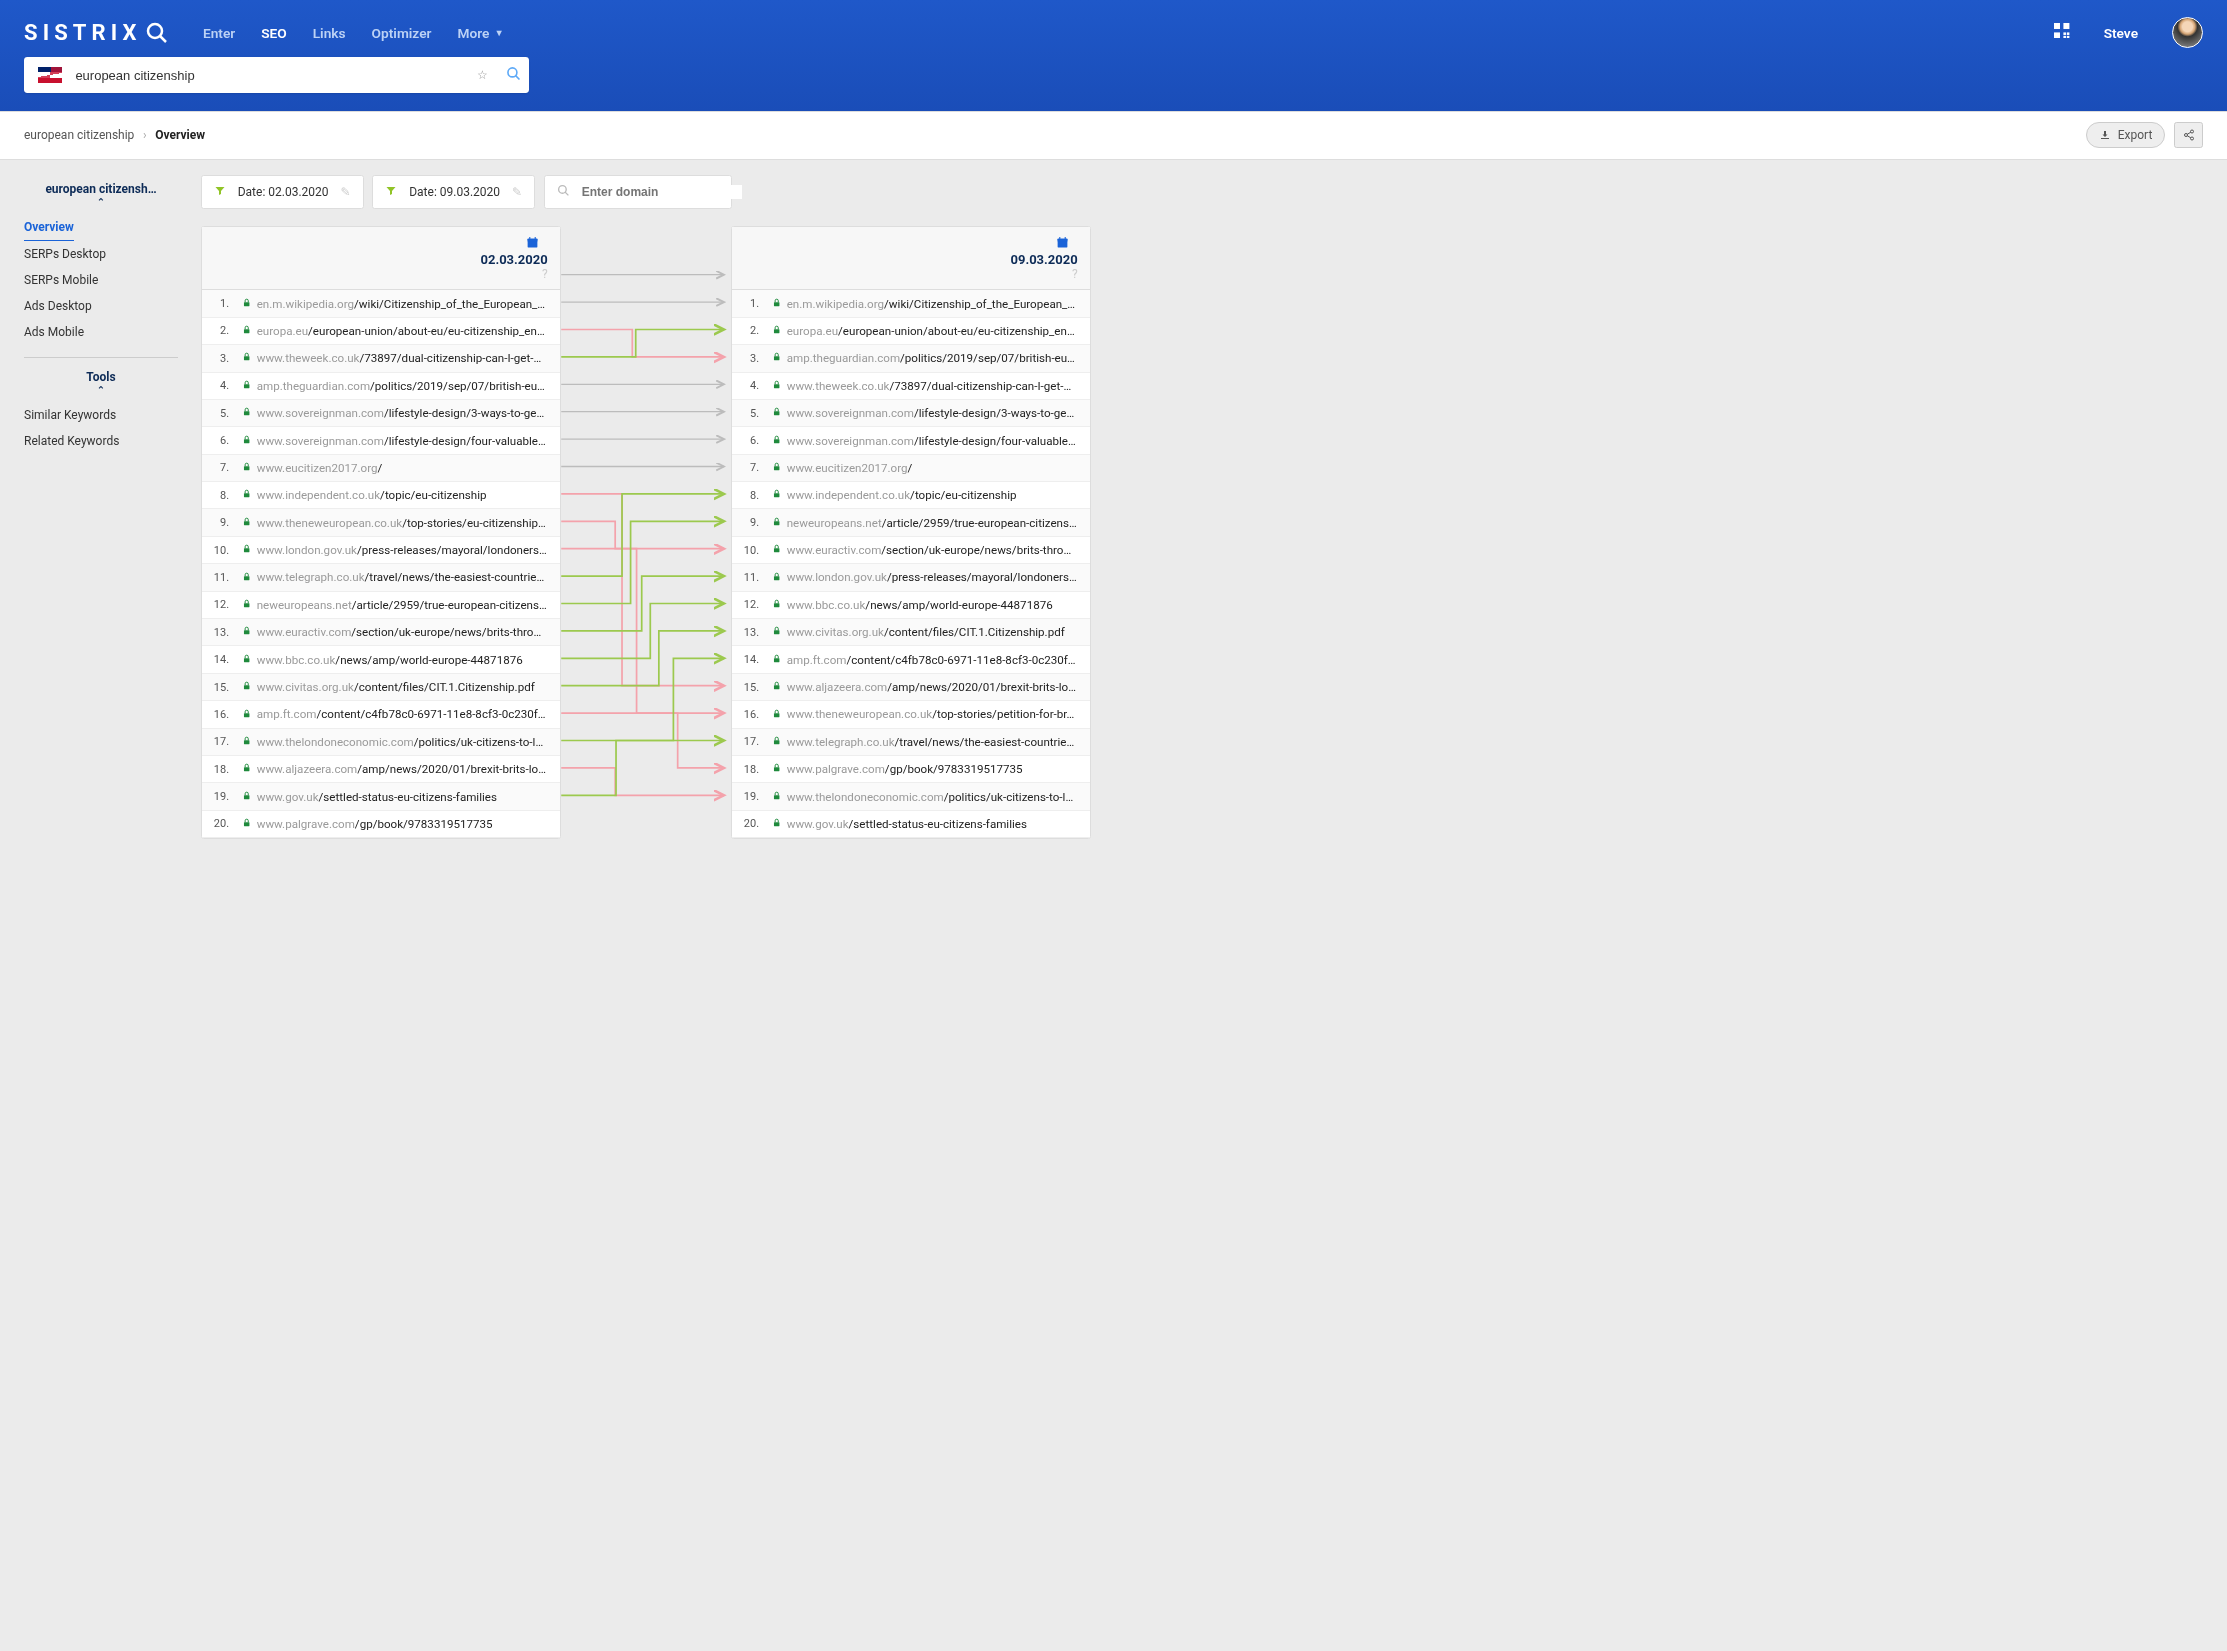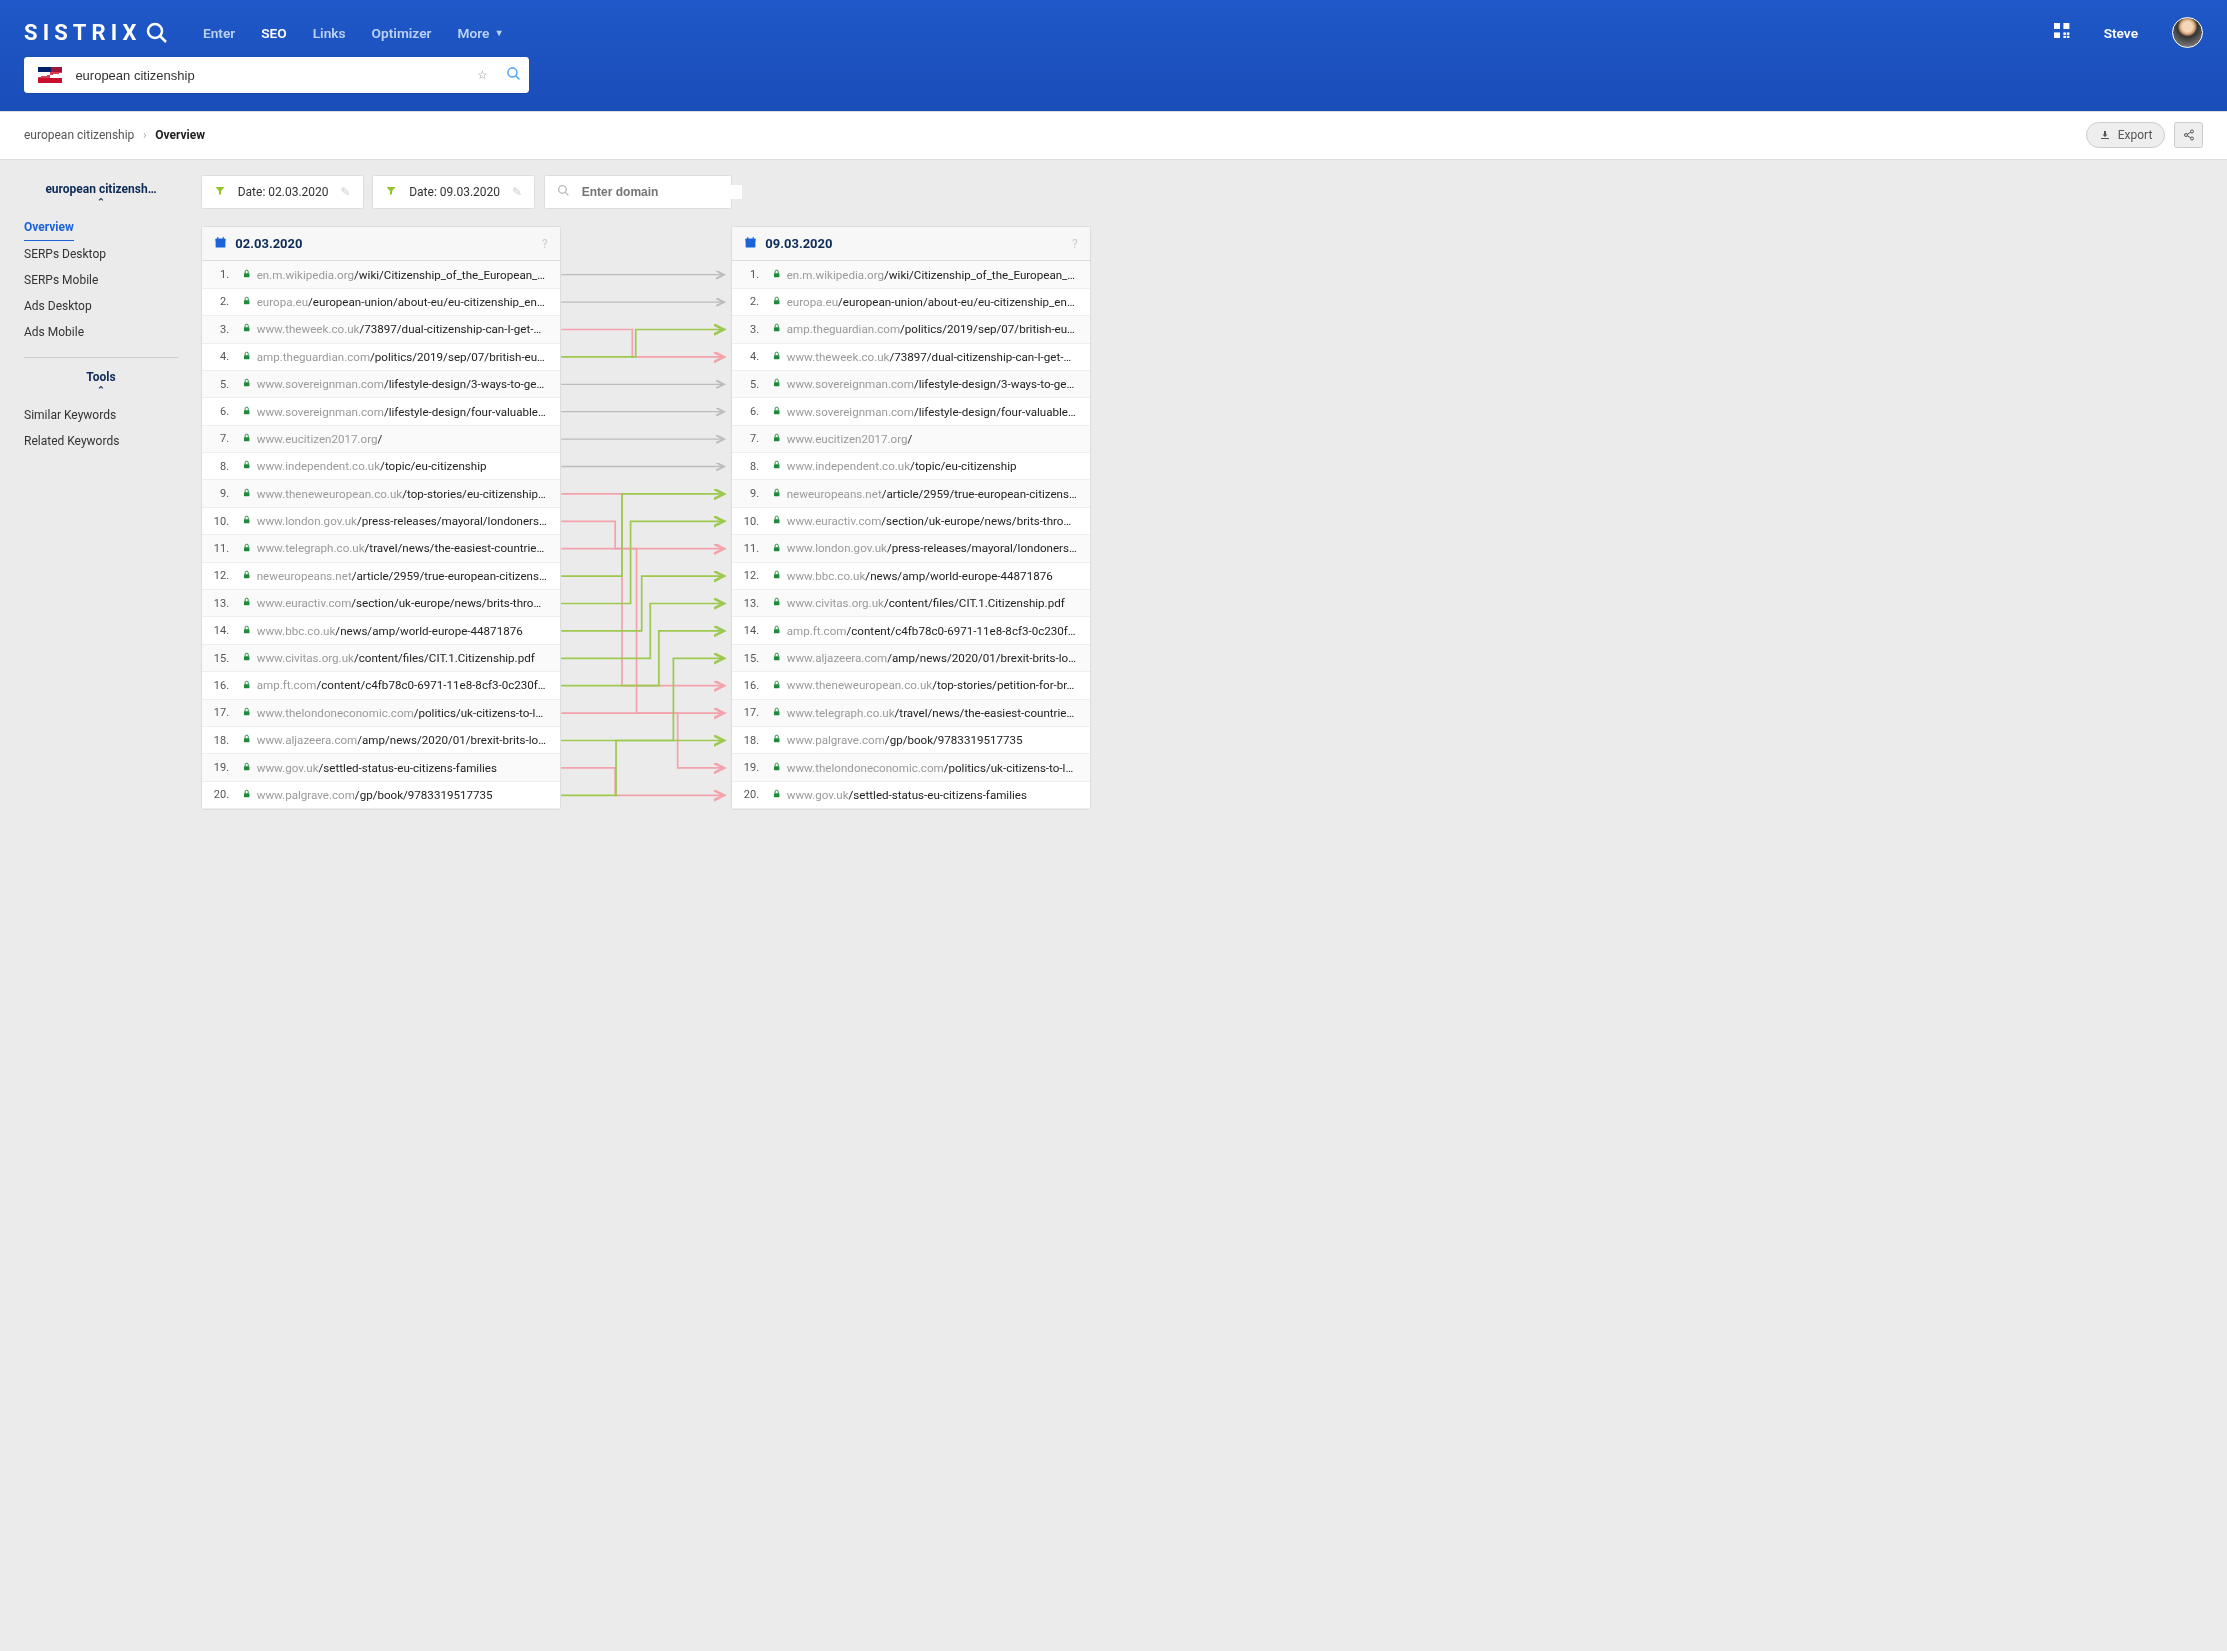--- a/index.html
+++ b/index.html
@@ -48,21 +48,21 @@
   .filter { background:#fff; border:0.9px solid #ddd; border-radius:2.6px; height:34px; display:flex; align-items:center; padding:0 12px; gap:12px; color:#333;}
   .funnel { color:#91c426; }
   .pencil { color:#ccc; cursor:pointer; }
   .domain-filter { width:188px; }
   .domain-filter .sicon { color:#bbb; }
   .domain-filter input { border:none; outline:none; font-size:12px; color:#a21caf; flex:1;font-weight:bold;}
 
   
   .compare { display:flex; }
   .panel { width:360px; background:#fff; border:0.9px solid #ddd; border-radius:2.6px; }
-  .panel-head { display:flex; align-items:center; padding:8.6px 12px; border-bottom:0.9px solid #ddd; background:#f7f7f7;}
+  .panel-head { display:flex; align-items:flex-end; padding:8.6px 12px; border-bottom:0.9px solid #ddd; background:#f7f7f7;flex-direction:column;}
   .cal-icon { color:#1a63d8; margin-right:8.6px;}
   .panel-date { color:#0d2b57; font-weight:700; font-size:13px;}
   .help-icon { margin-left:auto; color:#ccc; cursor:pointer;}
   .row { display:flex; align-items:center; height:27.4px; border-bottom:0.9px solid #eee; }
   .row:nth-child(odd){ background:#fafafa; }
   .rank { width:36px; text-align:right; padding-right:8.6px; color:#555; font-size:11px;}
   .lock { color:#1f8a3c; width:19px; text-align:center; font-size:10.3px;}
   .url { flex:1; white-space:nowrap; overflow:hidden; text-overflow:ellipsis; font-size:11.6px; padding-right:6.9px;}
   .host { color:#9a9a9a; }
   .path { color:#222; }

